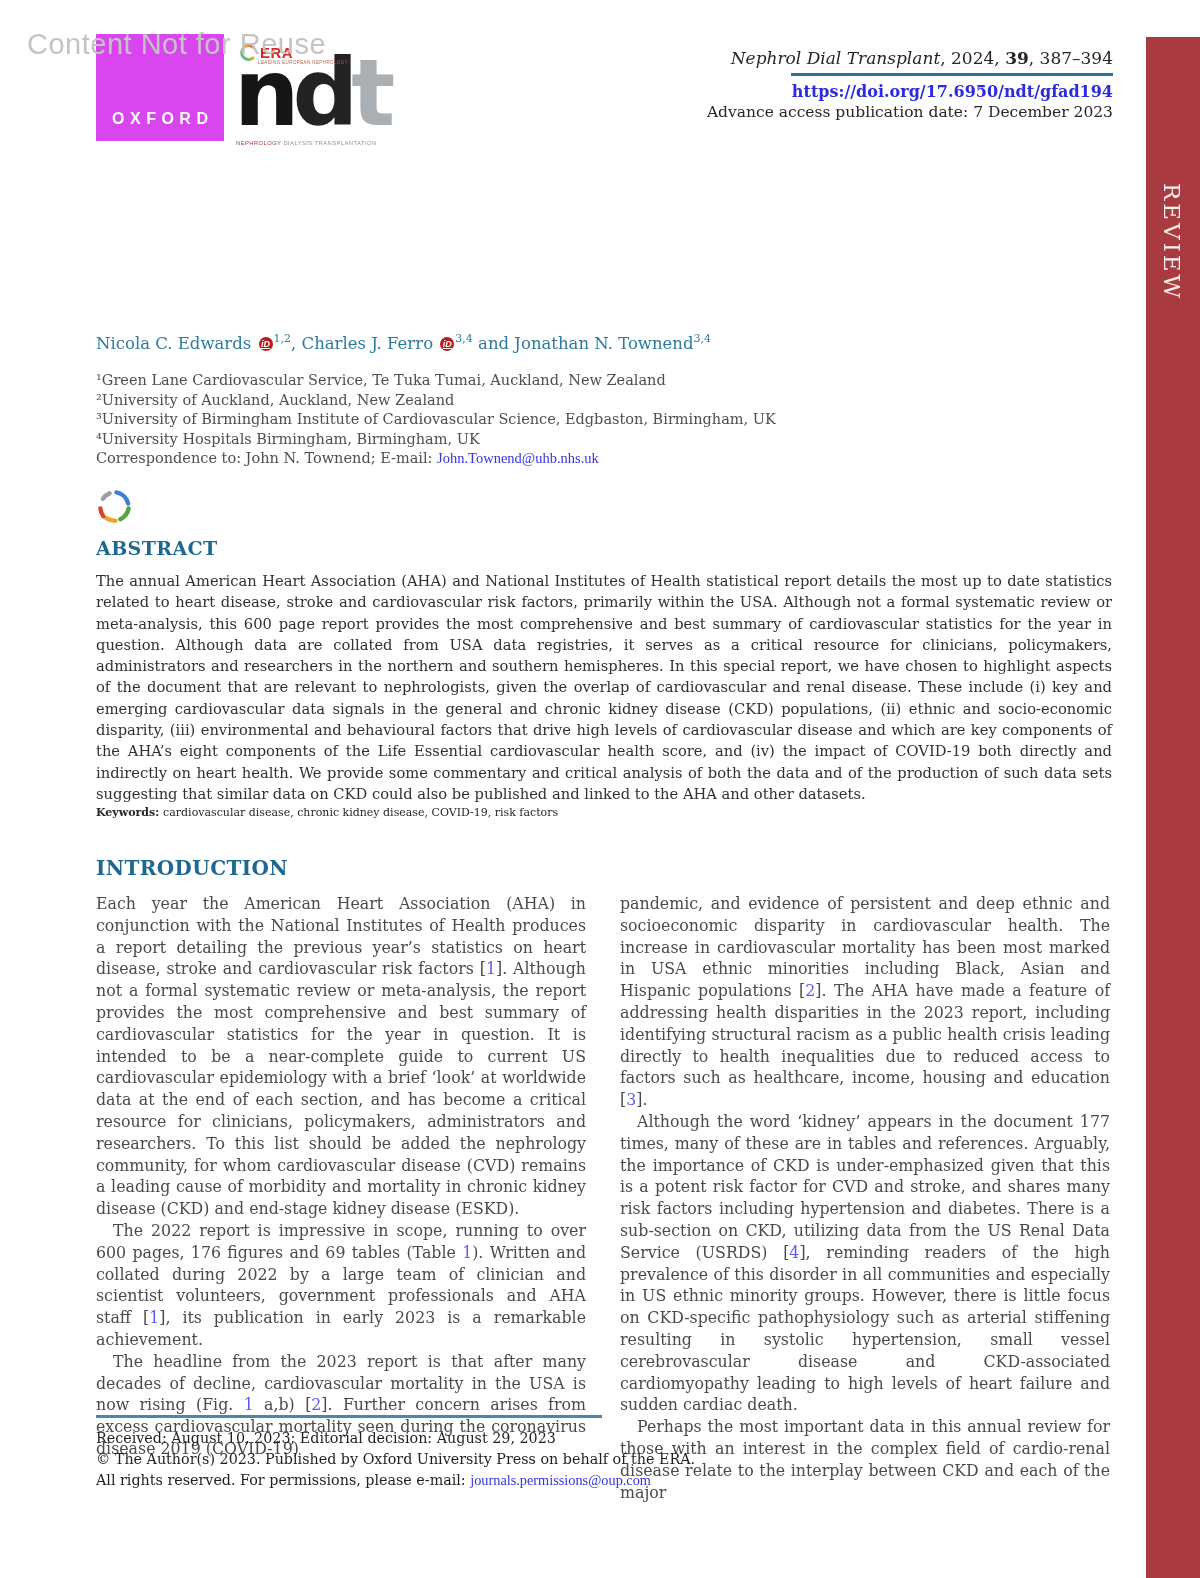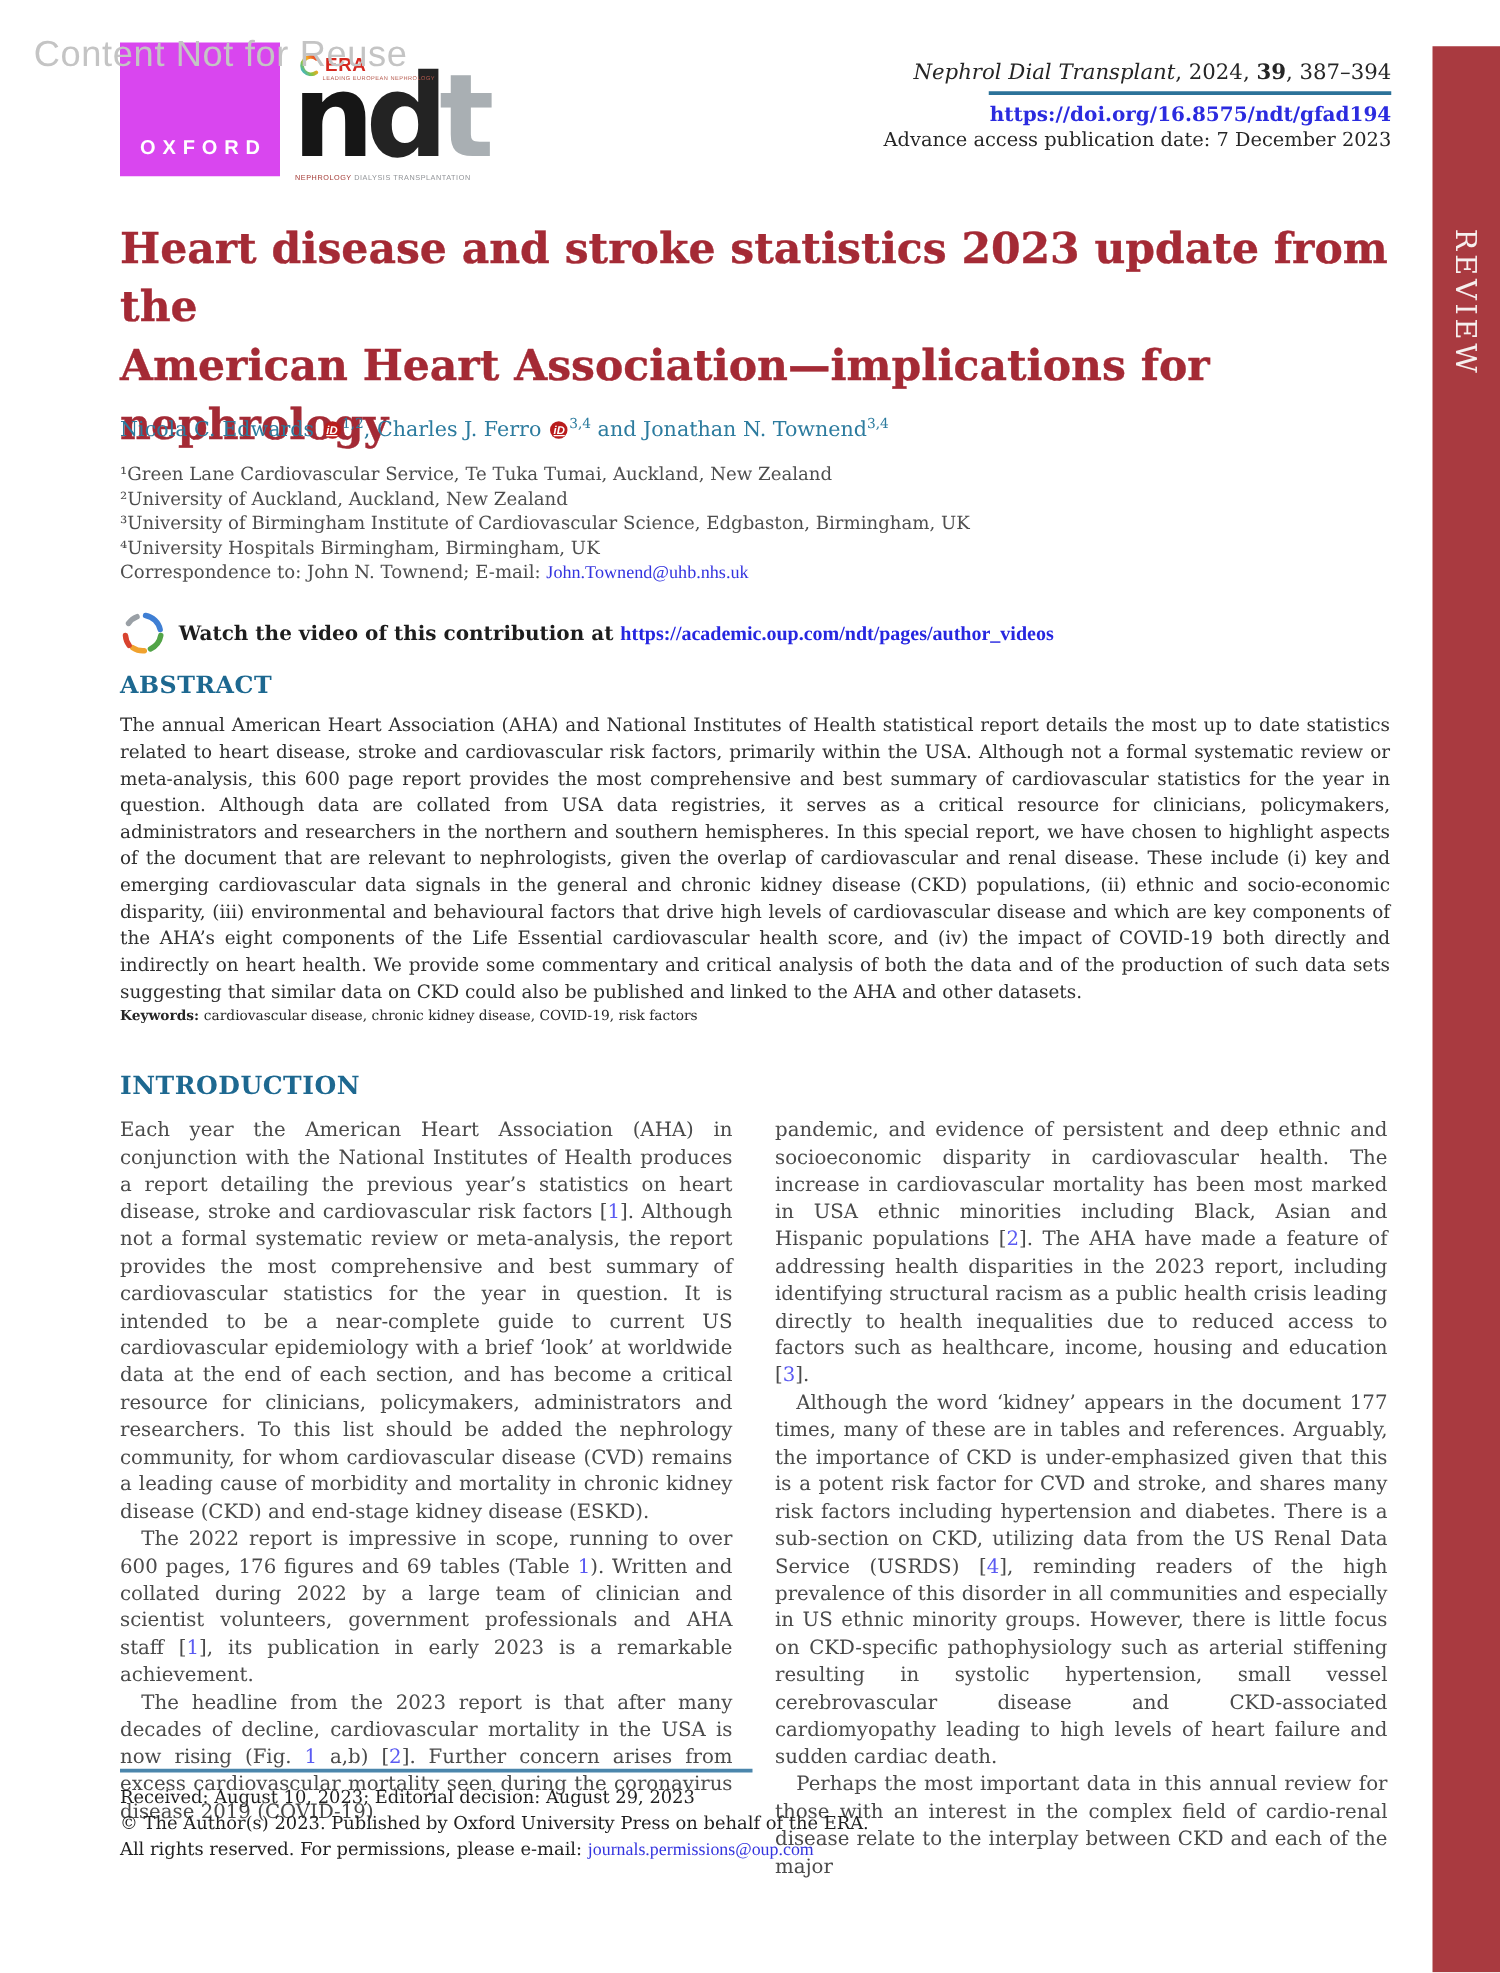--- a/index.html
+++ b/index.html
@@ -110,33 +110,28 @@
       </span>
       <span class="era-tag">LEADING EUROPEAN NEPHROLOGY</span>
       <div class="ndt-letters"><span class="ndt-n">n</span><span class="ndt-d">d</span><span class="ndt-t">t</span></div>
       <div class="ndt-caption"><span class="cap-red">NEPHROLOGY </span><span class="cap-gray">DIALYSIS </span><span class="cap-gray">TRANSPLANTATION</span></div>
     </div>
   </div>
 
   <div class="meta">
     <div class="citation"><span class="i">Nephrol Dial Transplant</span><span>, 2024, </span><span class="b">39</span><span>, 387–394</span></div>
     <div class="citation-rule"></div>
-    <a class="doi" href="#">https://doi.org/16.8575/ndt/gfad194</a>
+    <a class="doi" href="#">https://doi.org/17.6950/ndt/gfad194</a>
     <div class="advance">Advance access publication date: 7 December 2023</div>
   </div>
 
   <div class="band">
     <span class="band-label">REVIEW</span>
   </div>
 
-  <div class="title">
-    <div>Heart disease and stroke statistics 2023 update from the</div>
-    <div>American Heart Association—implications for</div>
-    <div>nephrology</div>
-  </div>
 
   <div class="authors"><span>Nicola C. Edwards </span><span class="orcid">iD</span><span class="sup">1,2</span><span>, Charles J. Ferro </span><span class="orcid">iD</span><span class="sup">3,4</span><span> and Jonathan N. Townend</span><span class="sup">3,4</span></div>
 
   <div class="affils">
     <div>¹Green Lane Cardiovascular Service, Te Tuka Tumai, Auckland, New Zealand</div>
     <div>²University of Auckland, Auckland, New Zealand</div>
     <div>³University of Birmingham Institute of Cardiovascular Science, Edgbaston, Birmingham, UK</div>
     <div>⁴University Hospitals Birmingham, Birmingham, UK</div>
     <div><span>Correspondence to: John N. Townend; E-mail: </span><span class="link">John.Townend@uhb.nhs.uk</span></div>
   </div>
@@ -144,21 +139,20 @@
   <div class="video">
     <svg class="video-icon" viewBox="0 0 38 38">
       <g fill="none" stroke-width="4.5" stroke-linecap="round">
         <path d="M7 11 A15 15 0 0 1 14 5.5" stroke="#9aa0a6"></path>
         <path d="M21 4.5 A15 15 0 0 1 33 16" stroke="#3f7fd4"></path>
         <path d="M33.5 21 A15 15 0 0 1 25 32" stroke="#52a447"></path>
         <path d="M20 33.5 A15 15 0 0 1 10.5 31" stroke="#f0a22e"></path>
         <path d="M7.5 29 A15 15 0 0 1 4.5 21" stroke="#d8432f"></path>
       </g>
     </svg>
-    <span class="video-text"><span class="b">Watch the video of this contribution at </span><span class="link b">https://academic.oup.com/ndt/pages/author_videos</span></span>
   </div>
 
   <div class="abstract-h h-teal">ABSTRACT</div>
   <div class="abstract-t">The annual American Heart Association (AHA) and National Institutes of Health statistical report details the most up to date statistics related to heart disease, stroke and cardiovascular risk factors, primarily within the USA. Although not a formal systematic review or meta-analysis, this 600 page report provides the most comprehensive and best summary of cardiovascular statistics for the year in question. Although data are collated from USA data registries, it serves as a critical resource for clinicians, policymakers, administrators and researchers in the northern and southern hemispheres. In this special report, we have chosen to highlight aspects of the document that are relevant to nephrologists, given the overlap of cardiovascular and renal disease. These include (i) key and emerging cardiovascular data signals in the general and chronic kidney disease (CKD) populations, (ii) ethnic and socio-economic disparity, (iii) environmental and behavioural factors that drive high levels of cardiovascular disease and which are key components of the AHA’s eight components of the Life Essential cardiovascular health score, and (iv) the impact of COVID-19 both directly and indirectly on heart health. We provide some commentary and critical analysis of both the data and of the production of such data sets suggesting that similar data on CKD could also be published and linked to the AHA and other datasets.</div>
   <div class="keywords"><span class="b">Keywords: </span><span>cardiovascular disease, chronic kidney disease, COVID-19, risk factors</span></div>
 
   <div class="intro-h h-teal">INTRODUCTION</div>
   <div class="cols">
     <div class="col">
       <p><span>Each year the American Heart Association (AHA) in conjunction with the National Institutes of Health produces a report detailing the previous year’s statistics on heart disease, stroke and cardiovascular risk factors [</span><span class="ref">1</span><span>]. Although not a formal systematic review or meta-analysis, the report provides the most comprehensive and best summary of cardiovascular statistics for the year in question. It is intended to be a near-complete guide to current US cardiovascular epidemiology with a brief ‘look’ at worldwide data at the end of each section, and has become a critical resource for clinicians, policymakers, administrators and researchers. To this list should be added the nephrology community, for whom cardiovascular disease (CVD) remains a leading cause of morbidity and mortality in chronic kidney disease (CKD) and end-stage kidney disease (ESKD).</span></p>

